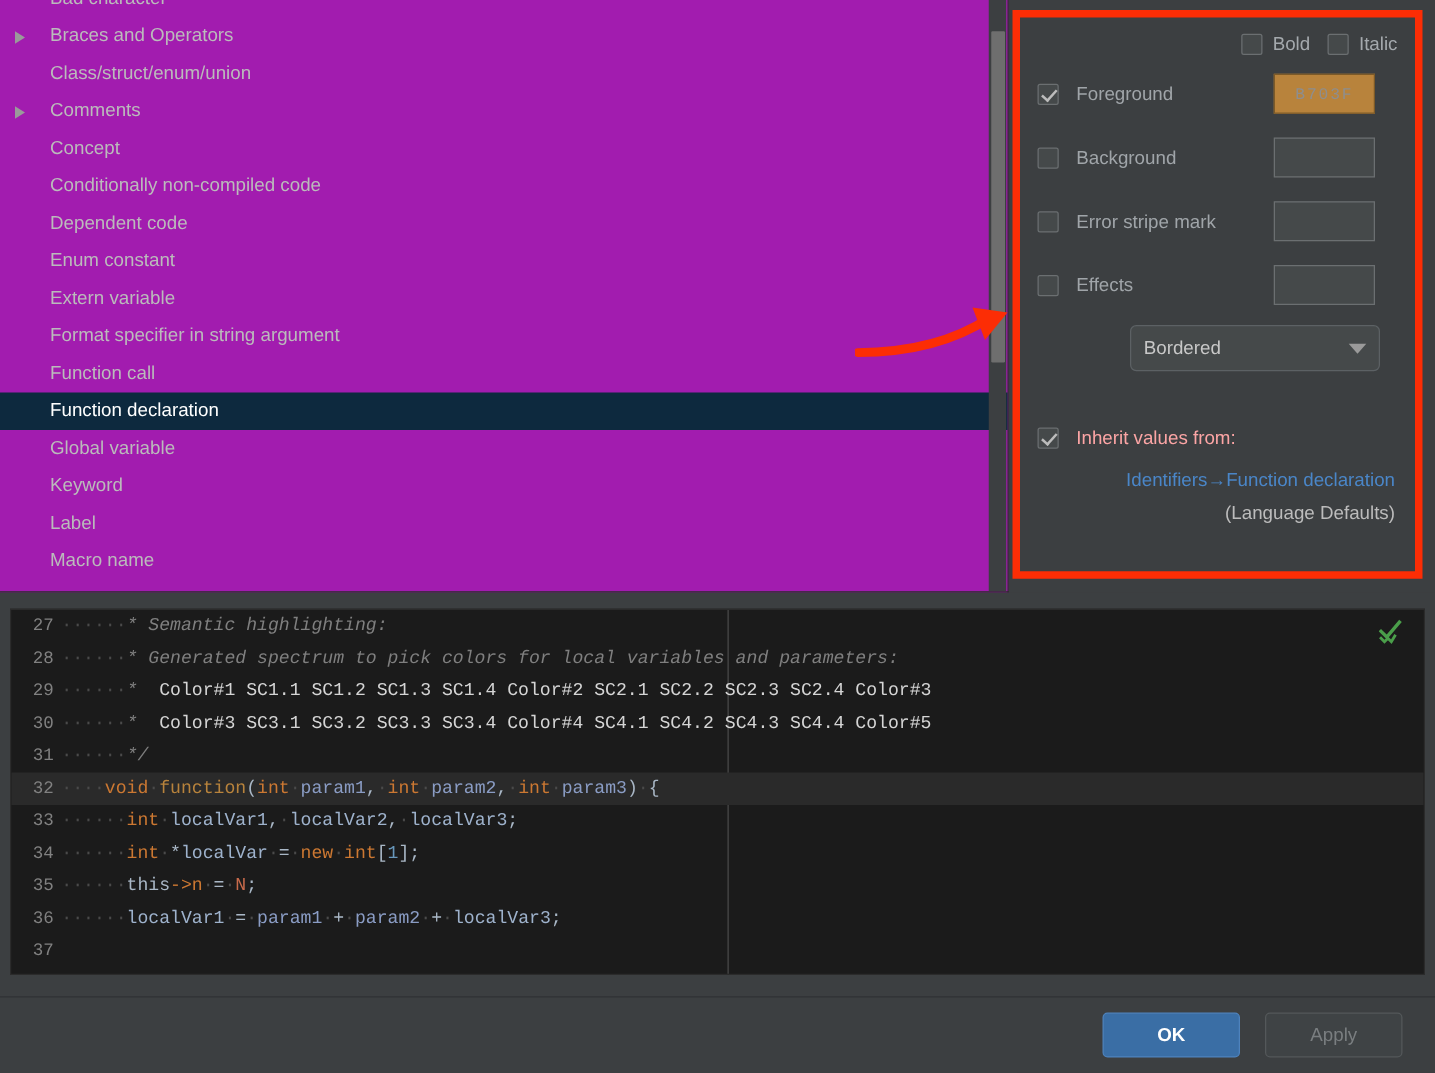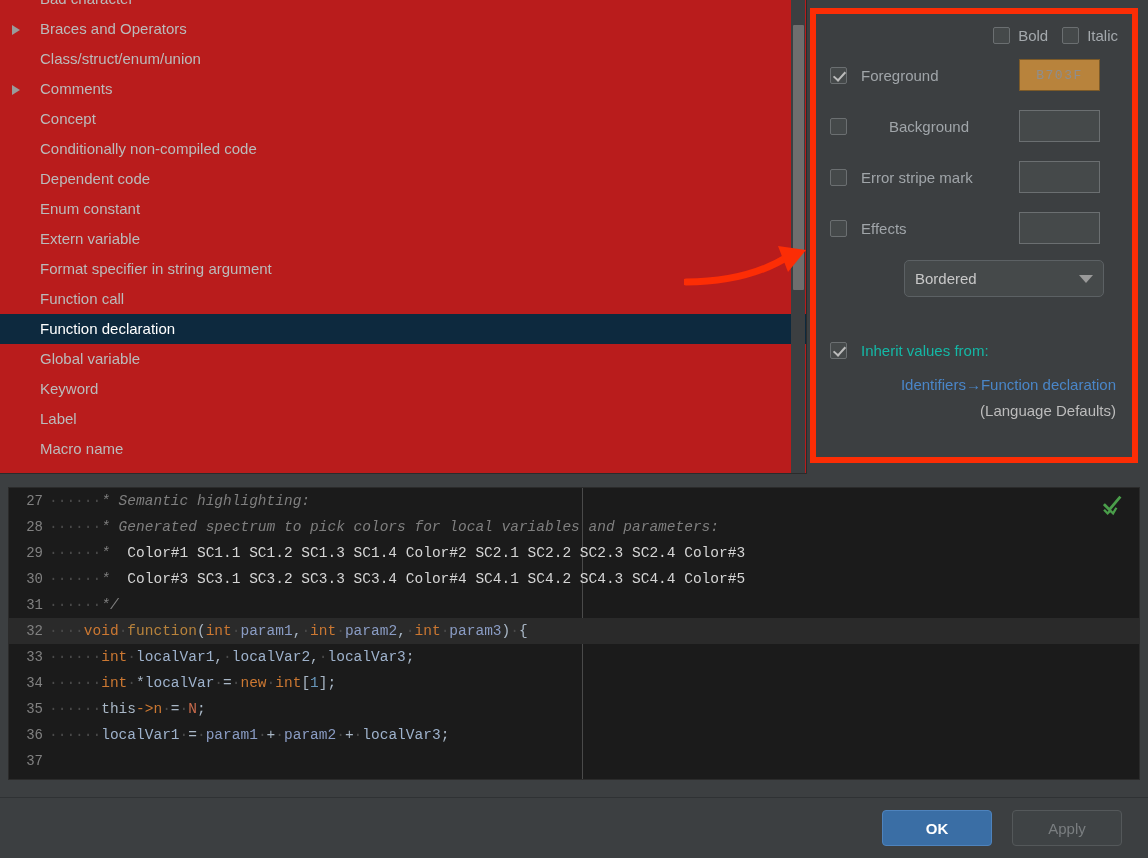--- a/index.html
+++ b/index.html
@@ -7,21 +7,21 @@
     width: 1148px; height: 858px;
     background: #3c3f41;
     font-family: "Liberation Sans", sans-serif;
     overflow: hidden;
   }
   #root { position: relative; width: 1148px; height: 858px; background: #3c3f41; }
 
   
   #scheme-list-panel {
     position: absolute; left: 0; top: 0; width: 807px; height: 474px;
-    background: #b91c1c;
+    background: #a21caf;
     border-right: 1px solid #2b2b2b;
     border-bottom: 1px solid #2b2b2b;
     overflow: hidden;
   }
   #scheme-list { position: absolute; left: 0; top: 0; width: 807px; }
   .list-row {
     position: relative; height: 30px; line-height: 30px;
     color: #bbbbbb; font-size: 15px; white-space: nowrap;
     padding-left: 40px; cursor: default;
   }
@@ -100,21 +100,21 @@
     margin-left: auto; width: 0; height: 0;
     border-left: 7px solid transparent; border-right: 7px solid transparent;
     border-top: 8px solid #9a9a9a;
   }
 
   #inherit-row {
     position: absolute; left: 0; top: 336px; width: 340px; height: 28px;
     display: flex; align-items: center;
   }
   #inherit-row .cb { margin-left: 22px; }
-  #inherit-row .rowlabel { color: #14b8a6; font-size: 15px; margin-left: 14px; }
+  #inherit-row .rowlabel { color: #fca5a5; font-size: 15px; margin-left: 14px; }
 
   #inherit-link {
     position: absolute; left: 0; top: 376px; width: 340px;
     text-align: right; padding-right: 32px;
     color: #4a86c8; font-size: 15px; cursor: pointer;
   }
   #inherit-sub {
     position: absolute; left: 0; top: 402px; width: 340px;
     text-align: right; padding-right: 32px;
     color: #bcbcbc; font-size: 15px;
@@ -221,21 +221,21 @@
           <span class="lbl">Italic</span>
         </div>
       </div>
 
       <div id="attr-rows">
           <div class="attr-row" style="top: 58px;">
             <span class="cb checked"></span>
             <span class="rowlabel">Foreground</span>
             <span class="swatch filled" style="background: rgb(184, 131, 60);">B703F</span>
           </div>
-          <div class="attr-row" style="top: 109px; gap: 28px;">
+          <div class="attr-row" style="top: 109px;">
             <span class="cb"></span>
             <span class="rowlabel">Background</span>
             <span class="swatch"></span>
           </div>
           <div class="attr-row" style="top: 160px;">
             <span class="cb"></span>
             <span class="rowlabel">Error stripe mark</span>
             <span class="swatch"></span>
           </div>
           <div class="attr-row" style="top: 211px;">

